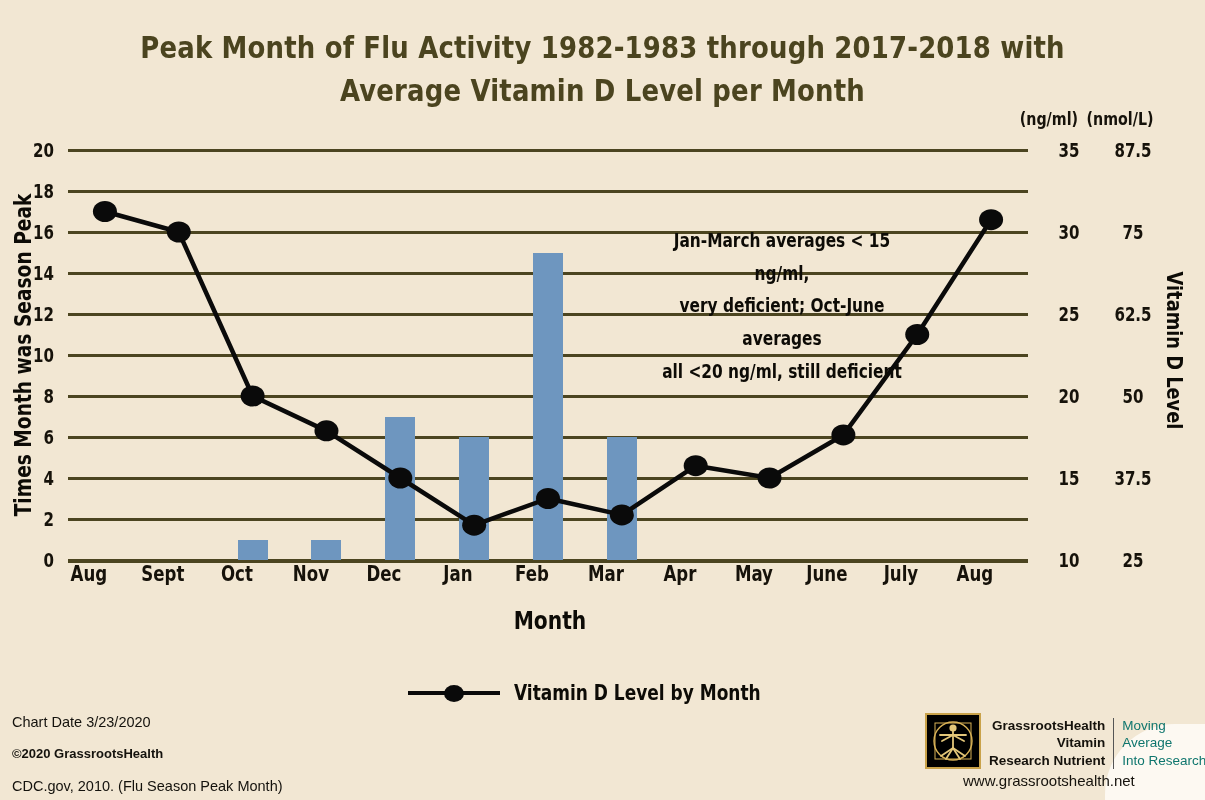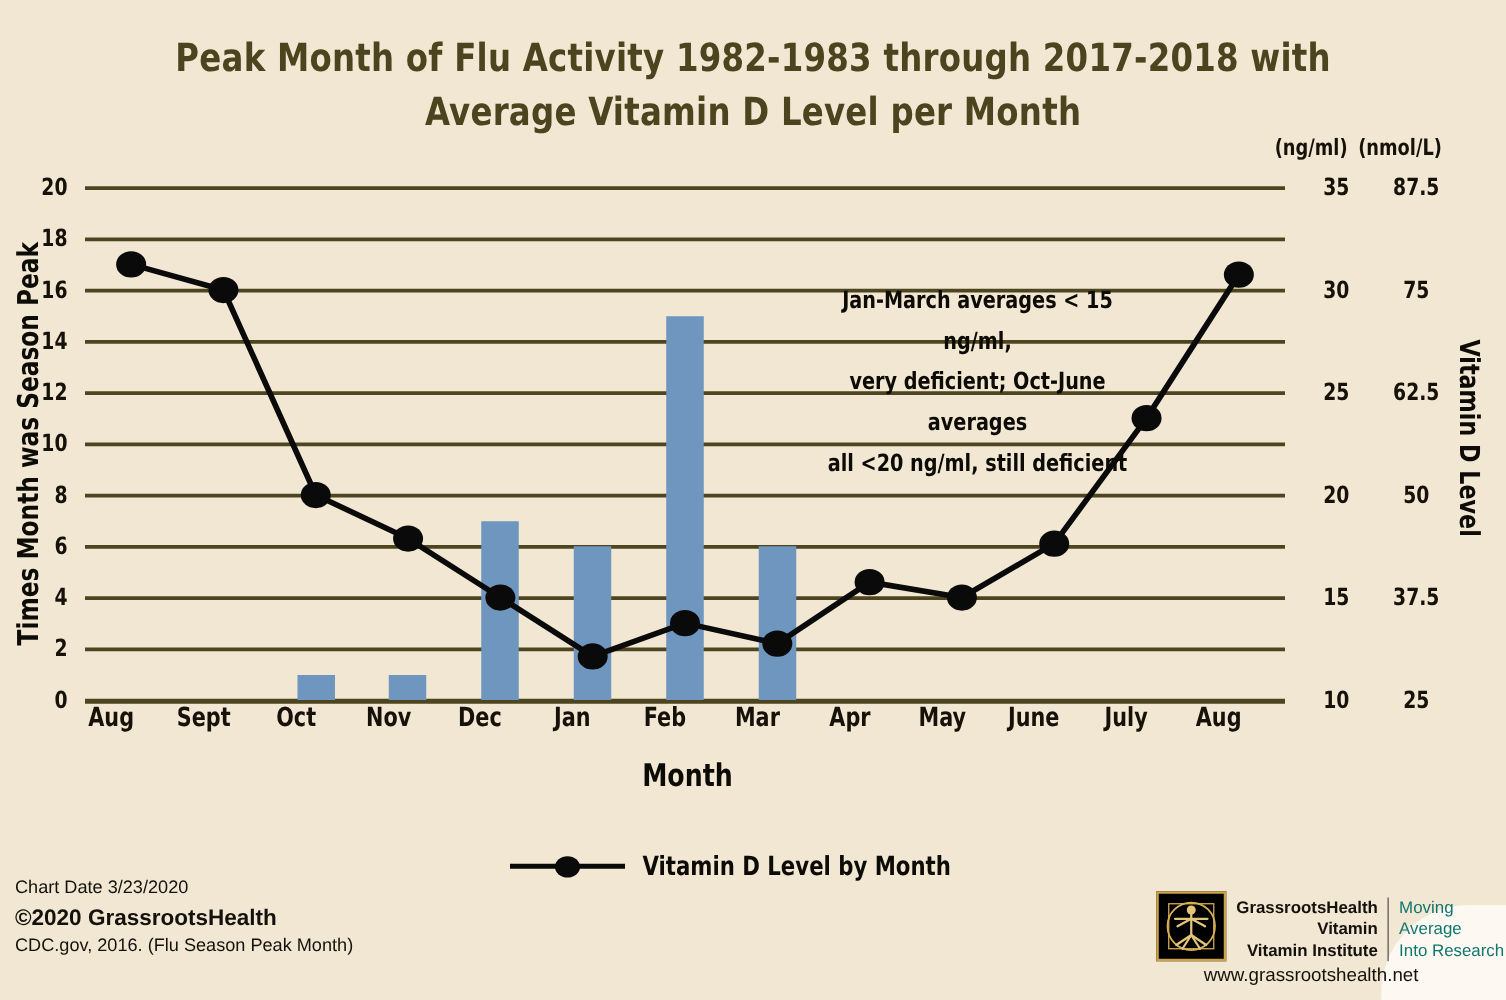--- a/index.html
+++ b/index.html
@@ -112,22 +112,22 @@
   .legend-line{position:absolute;top:11px;left:0;width:92px;height:4px;background:#0a0a0a;}
   .legend-dot{position:absolute;top:5px;left:36px;width:20px;height:17px;border-radius:50%;background:#0a0a0a;}
   .legend-swatch{position:absolute;left:30px;top:2px;width:26px;height:23px;background:#6e96bf;}
   .legend-label{
     color:#0d0b06;font-weight:bold;font-size:21px;
     font-family:"DejaVu Sans Condensed","Liberation Sans Narrow","Liberation Sans",sans-serif;
     transform:scaleX(.9);transform-origin:left center;white-space:nowrap;
   }
   
   #footer{position:absolute;left:12px;top:700px;z-index:3;}
-  #footer div{color:#14120d;font-size:14.5px;line-height:1.46;white-space:nowrap;font-family:"Liberation Sans",sans-serif;}
-  #footer .bold{font-weight:bold;font-size:18px;}
+  #footer div{color:#14120d;font-size:14.5px;line-height:1.46;white-space:nowrap;font-family:"Liberation Sans",sans-serif;margin-top:12px;}
+  #footer .bold{font-weight:bold;font-size:13px;}
   
   #logo{position:absolute;left:925px;top:712px;z-index:3;display:flex;align-items:flex-end;}
   #logo-mark{
     width:52px;height:52px;background:#000;border:2px solid #c9a24a;
     position:relative;flex:0 0 auto;margin-top:1px;
   }
   #logo-text{display:flex;align-items:flex-start;margin-left:8px;}
   #logo-name{
     text-align:right;color:#15120c;font-weight:bold;font-size:13.5px;line-height:1.28;
     font-family:"Liberation Sans",sans-serif;white-space:nowrap;
@@ -251,21 +251,21 @@
       <span class="legend-line"></span>
         <span class="legend-dot"></span>
     </span>
     <span class="legend-label">Vitamin D Level by Month</span>
   </div>
 </div>
 
 <div id="footer">
   <div>Chart Date 3/23/2020</div>
   <div class="bold">©2020 GrassrootsHealth</div>
-  <div>CDC.gov, 2016.  (Flu Season Peak Month)</div>
+  <div>CDC.gov, 2010.  (Flu Season Peak Month)</div>
 </div>
 
 <div id="logo">
   <div id="logo-mark">
     <svg viewBox="0 0 52 52" width="52" height="52" aria-hidden="true">
       <circle cx="26" cy="26" r="19" fill="none" stroke="#d9b257" stroke-width="1.4"></circle>
       <rect x="8" y="8" width="36" height="36" fill="none" stroke="#d9b257" stroke-width="1"></rect>
       <g stroke="#e3c679" stroke-width="1.8" fill="none" stroke-linecap="round">
         <line x1="26" y1="16" x2="26" y2="33"></line>
         <line x1="26" y1="20" x2="13" y2="20"></line>
@@ -277,21 +277,21 @@
         <line x1="26" y1="33" x2="14" y2="41"></line>
         <line x1="26" y1="33" x2="38" y2="41"></line>
       </g>
       <circle cx="26" cy="13" r="3.6" fill="#e3c679"></circle>
     </svg>
   </div>
   <div id="logo-text">
     <div id="logo-name">
       <div>GrassrootsHealth</div>
       <div>Vitamin</div>
-      <div>Vitamin Institute</div>
+      <div>Research Nutrient</div>
     </div>
     <div id="logo-div"></div>
     <div id="logo-tag">
       <div>Moving</div>
       <div>Average</div>
       <div>Into Research</div>
     </div>
   </div>
 </div>
 <div id="logo-url">www.grassrootshealth.net</div>

